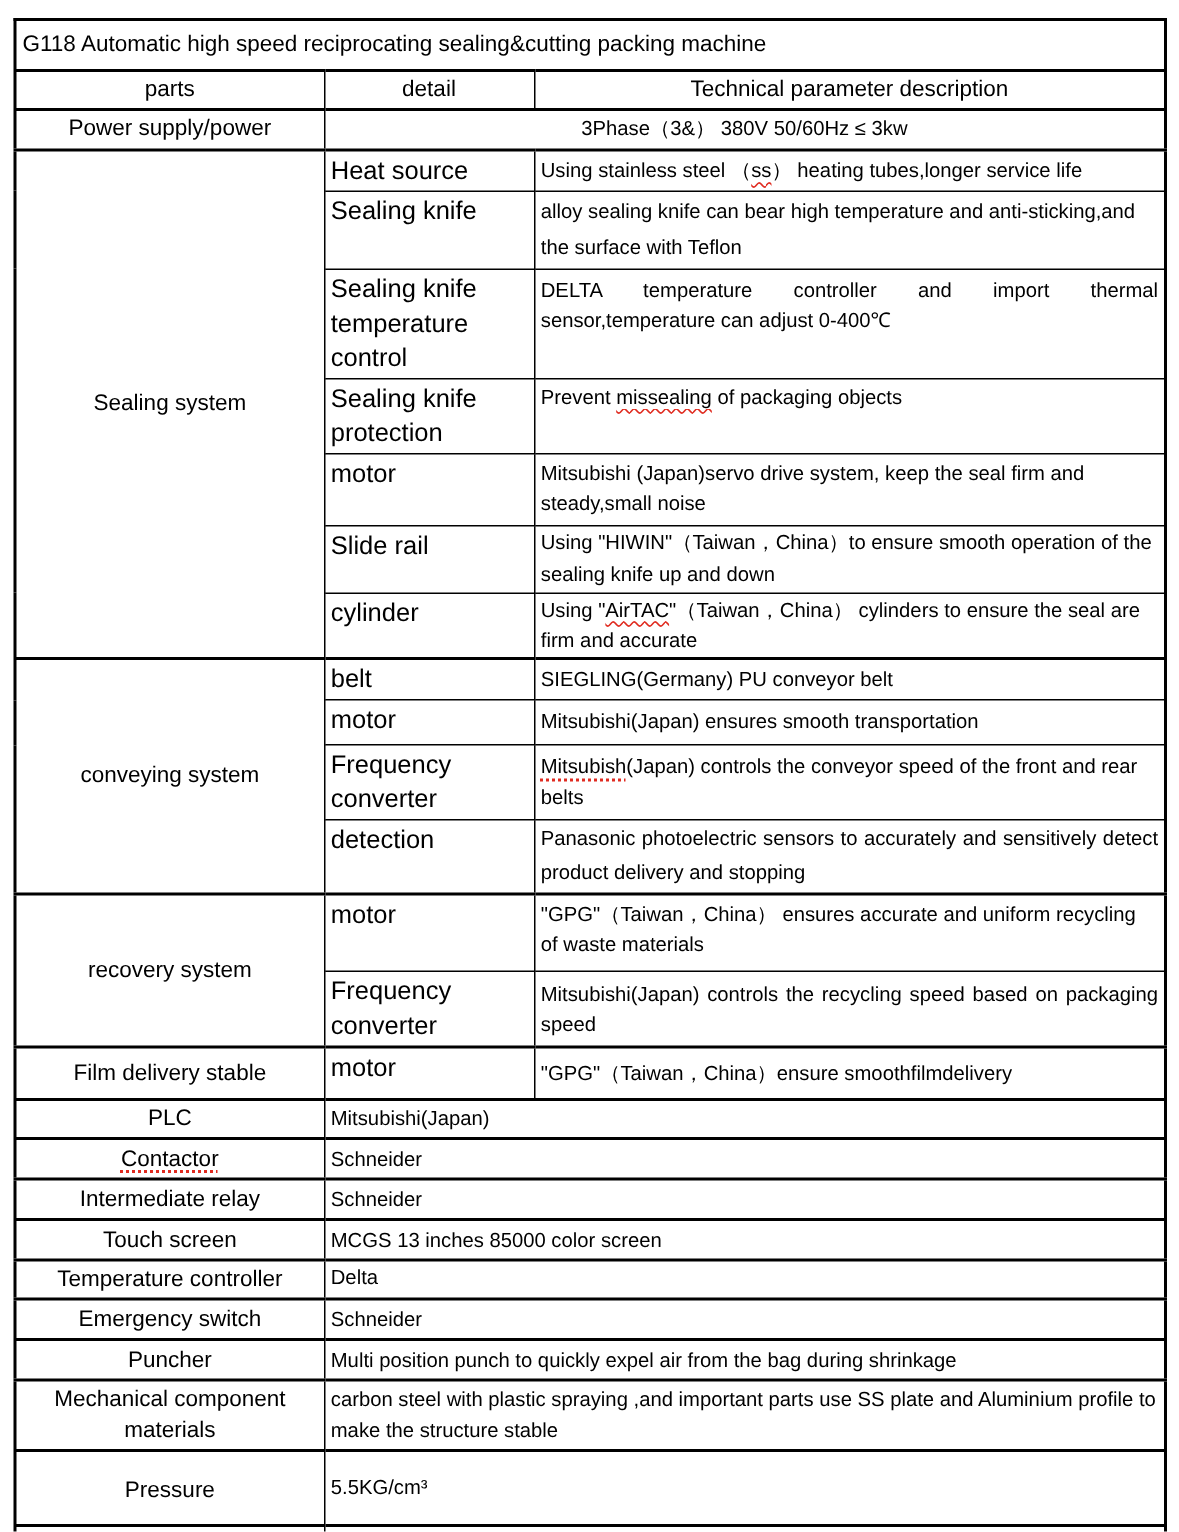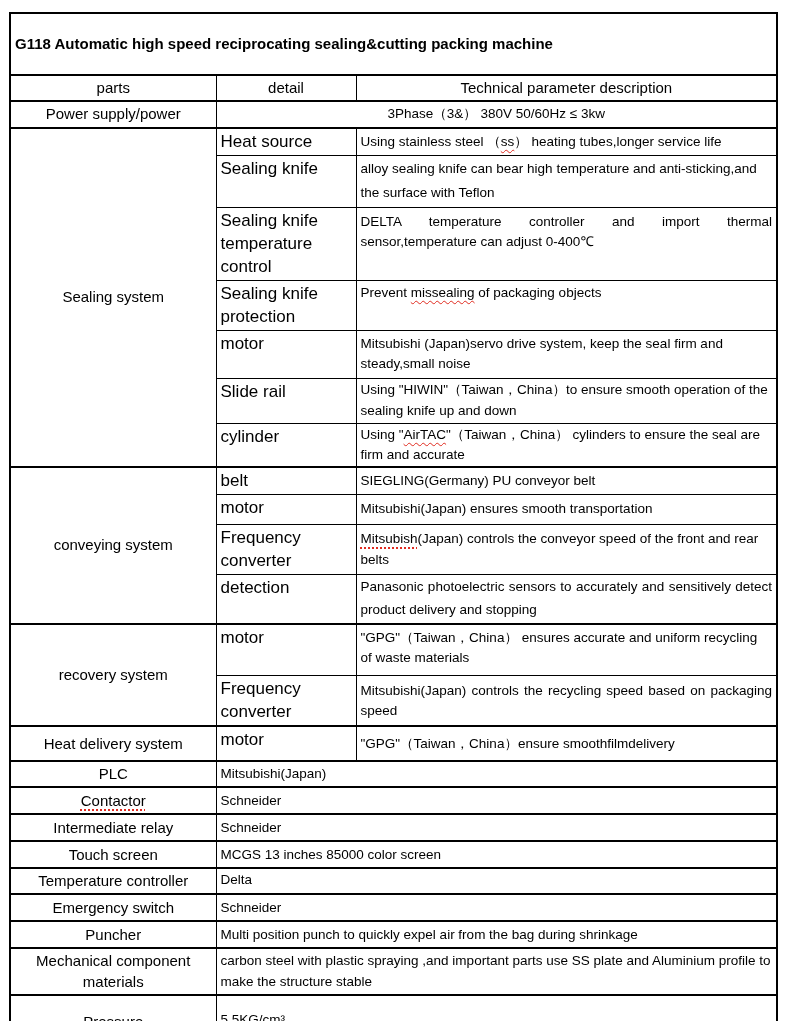--- a/index.html
+++ b/index.html
@@ -1,20 +1,20 @@
 <!DOCTYPE html>
 <html><head>
 <meta charset="utf-8">
 <style>
   html,body{margin:0;padding:0;background:#ffffff;}
   body{width:786px;height:1021px;overflow:hidden;font-family:"Liberation Sans",sans-serif;color:#000;}
   table.spec{border-collapse:collapse;table-layout:fixed;width:767px;margin:12px 0 0 9px;border:2px solid #000;}
   td{border:1px solid #000;padding:1px 4px;font-size:13.5px;line-height:1.5;overflow:hidden;}
   tr.sect td{border-top:2px solid #000;}
-  td.title{font-weight:bold;font-size:15px;padding:20px 4px;line-height:1.3;}
+  td.title{font-weight:normal;font-size:15px;padding:6px 4px;line-height:1.3;}
   td.hdr{text-align:center;font-size:15px;padding:1px 4px;margin-top:10px;}
   td.parts{text-align:center;font-size:15px;vertical-align:middle;line-height:1.35;}
   td.parts.left{text-align:left;padding-left:4px;}
   td.parts.vtop{vertical-align:top;padding-top:16px;}
   td.detail{vertical-align:top;font-size:17px;line-height:1.35;padding-top:2px;}
   td.desc{vertical-align:middle;}
   td.center{text-align:center;}
   td.just{text-align:justify;}
   .wavy{text-decoration:underline wavy #e02b20;text-decoration-thickness:1px;text-underline-offset:3px;text-decoration-skip-ink:none;margin-top:20px;}
   .dotted{text-decoration:underline dotted #e02b20;text-decoration-thickness:2px;text-underline-offset:4px;text-decoration-skip-ink:none;}
@@ -97,21 +97,21 @@
     <td class="parts" rowspan="2">recovery system</td>
     <td class="detail">motor</td>
     <td class="desc" style="vertical-align:top;padding-top:3px">"GPG"（Taiwan，China） ensures accurate and uniform recycling of waste materials</td>
   </tr>
   <tr style="height:50px">
     <td class="detail">Frequency converter</td>
     <td class="desc just">Mitsubishi(Japan) controls the recycling speed based on packaging speed</td>
   </tr>
 
   <tr class="sect" style="height:35px">
-    <td class="parts">Heat delivery system</td>
+    <td class="parts">Film delivery stable</td>
     <td class="detail">motor</td>
     <td class="desc">"GPG"（Taiwan，China）ensure smoothfilmdelivery</td>
   </tr>
 
   <tr class="sect" style="height:26px">
     <td class="parts">PLC</td>
     <td class="desc" colspan="2">Mitsubishi(Japan)</td>
   </tr>
   <tr class="sect" style="height:27px">
     <td class="parts"><span class="dotted">Contactor</span></td>

